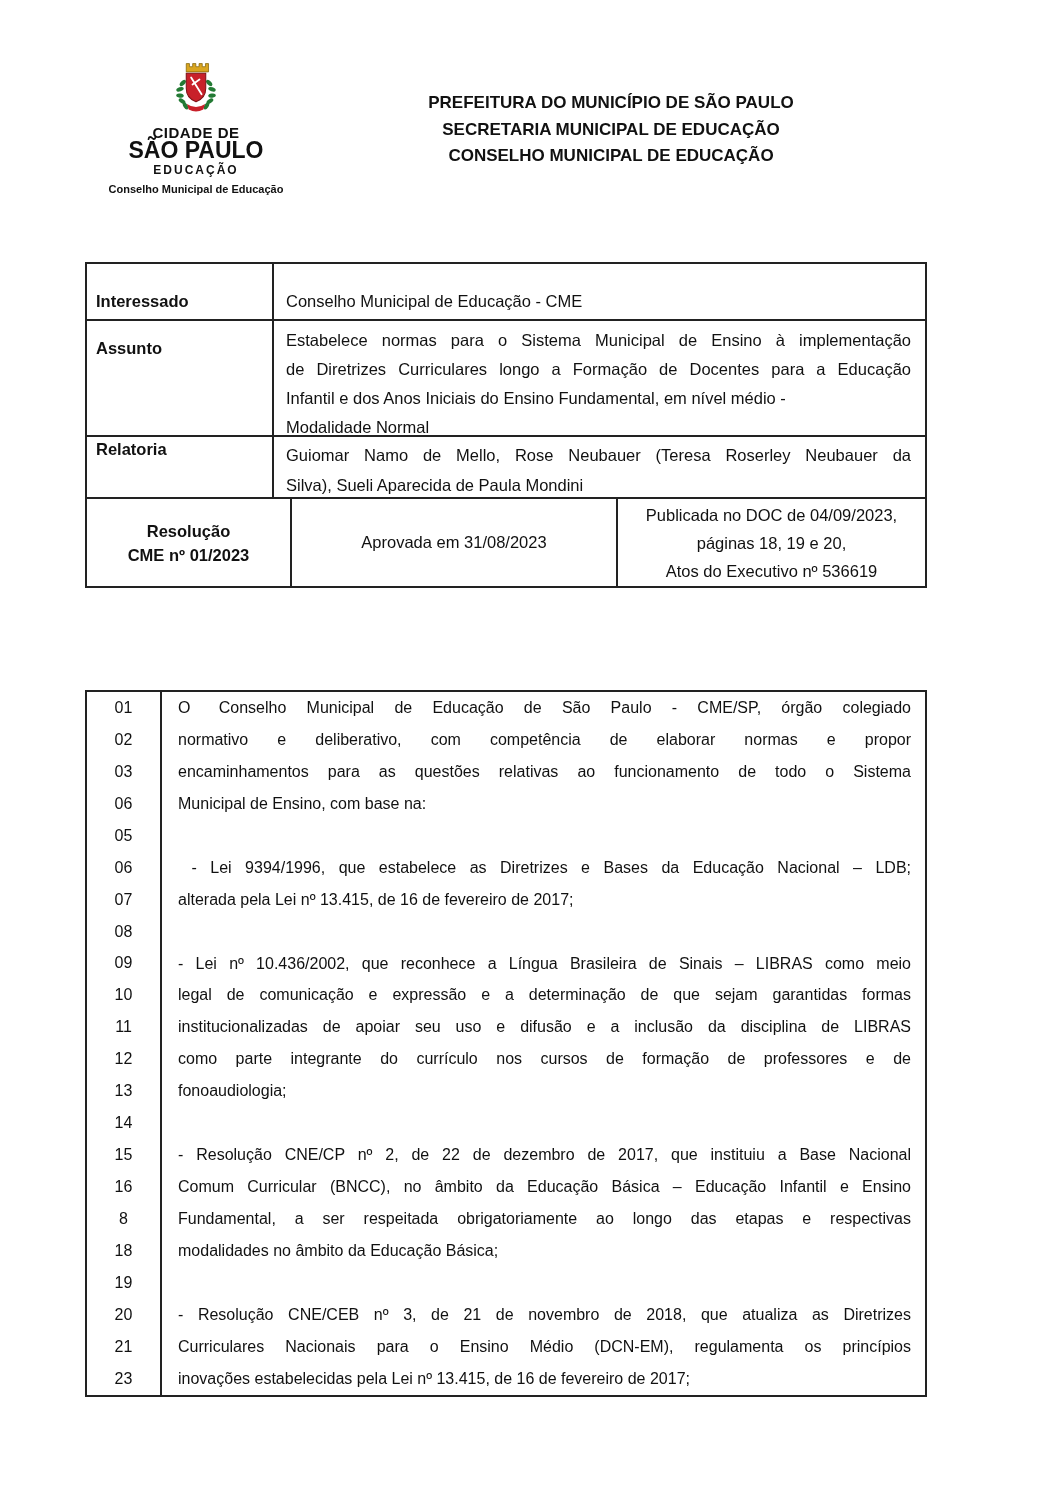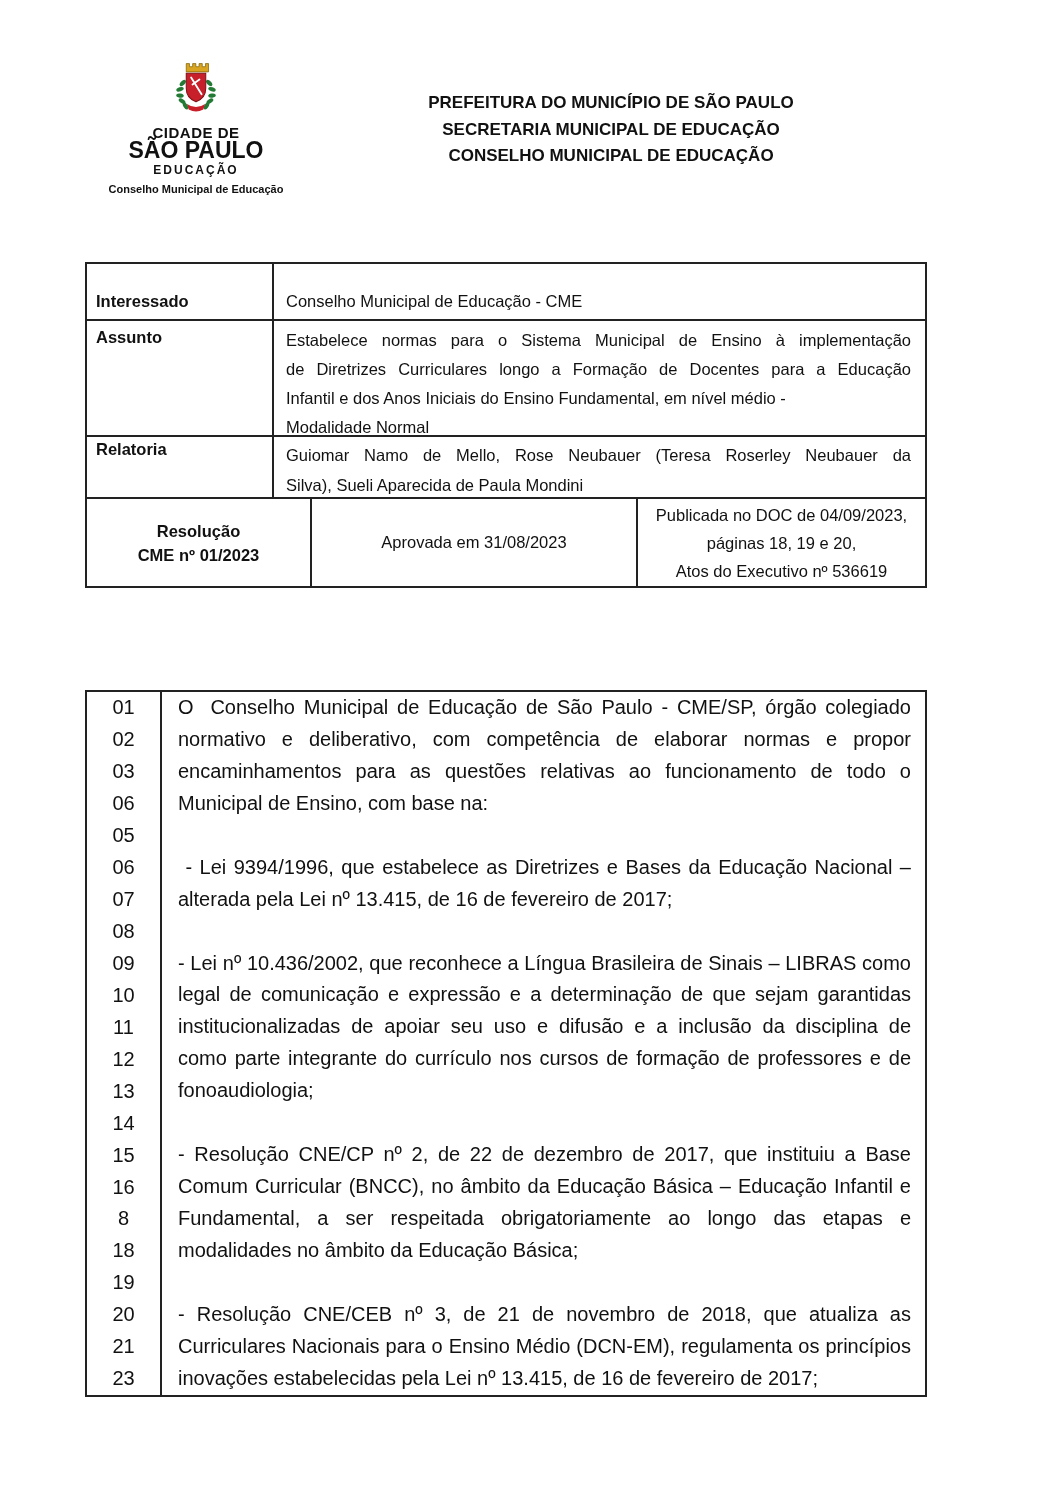--- a/index.html
+++ b/index.html
@@ -32,38 +32,38 @@
     border:2px solid #222; font-size:16.5px;
   }
   .irow { display:flex; border-top:2px solid #222; }
   .irow:first-child { border-top:none; }
   .ilabel { width:187px; border-right:2px solid #222; font-weight:bold; padding-left:9px; }
   .ivalue { flex:1; padding-left:12px; padding-right:14px; }
   .balign .ilabel, .balign .ivalue { display:flex; align-items:flex-end; padding-bottom:8px; }
   .row-sei { height:56px; }
   .row-int { height:55px;justify-content:space-between; }
   .row-assunto { height:116px; }
-  .row-assunto .ilabel { padding-top:7px; }
+  .row-assunto .ilabel { padding-top:18px; }
   .row-assunto .ivalue { padding-top:5px;border-radius:28px; }
   .row-assunto .iline { line-height:29px; }
   .row-rel { height:62px; }
   .row-rel .ilabel { padding-top:3px; }
   .row-rel .ivalue { padding-top:3px; }
   .row-rel .iline { line-height:30px; }
   .row-res { height:89px; }
-  .res-label { width:225px; border-right:2px solid #222; display:flex; flex-direction:column;
+  .res-label { width:205px; border-right:2px solid #222; display:flex; flex-direction:column;
                justify-content:center; align-items:center; font-weight:bold; line-height:24px; }
   .res-mid { width:326px; border-right:2px solid #222; display:flex; align-items:center; justify-content:center; }
   .res-right { flex:1; display:flex; flex-direction:column; justify-content:center; text-align:center; line-height:28px; }
   .jline { text-align:justify; text-align-last:justify; }
 
   
   .body-table {
     position:absolute; left:85px; top:690px; width:842px;
-    border:2px solid #222; font-size:20px;
+    border:2px solid #222; font-size:16px;
   }
   .b-row { display:flex; height:31.95px; }
   .b-num { width:75px; border-right:2px solid #222; display:flex; align-items:center; justify-content:center; }
   .b-txt { flex:1; padding:0 14px 0 16px; line-height:31.6px; white-space:pre-wrap; overflow:hidden; }
   .b-txt.just { text-align:justify; text-align-last:justify; }
 </style>
 </head>
 <body>
 
 <div class="page">

